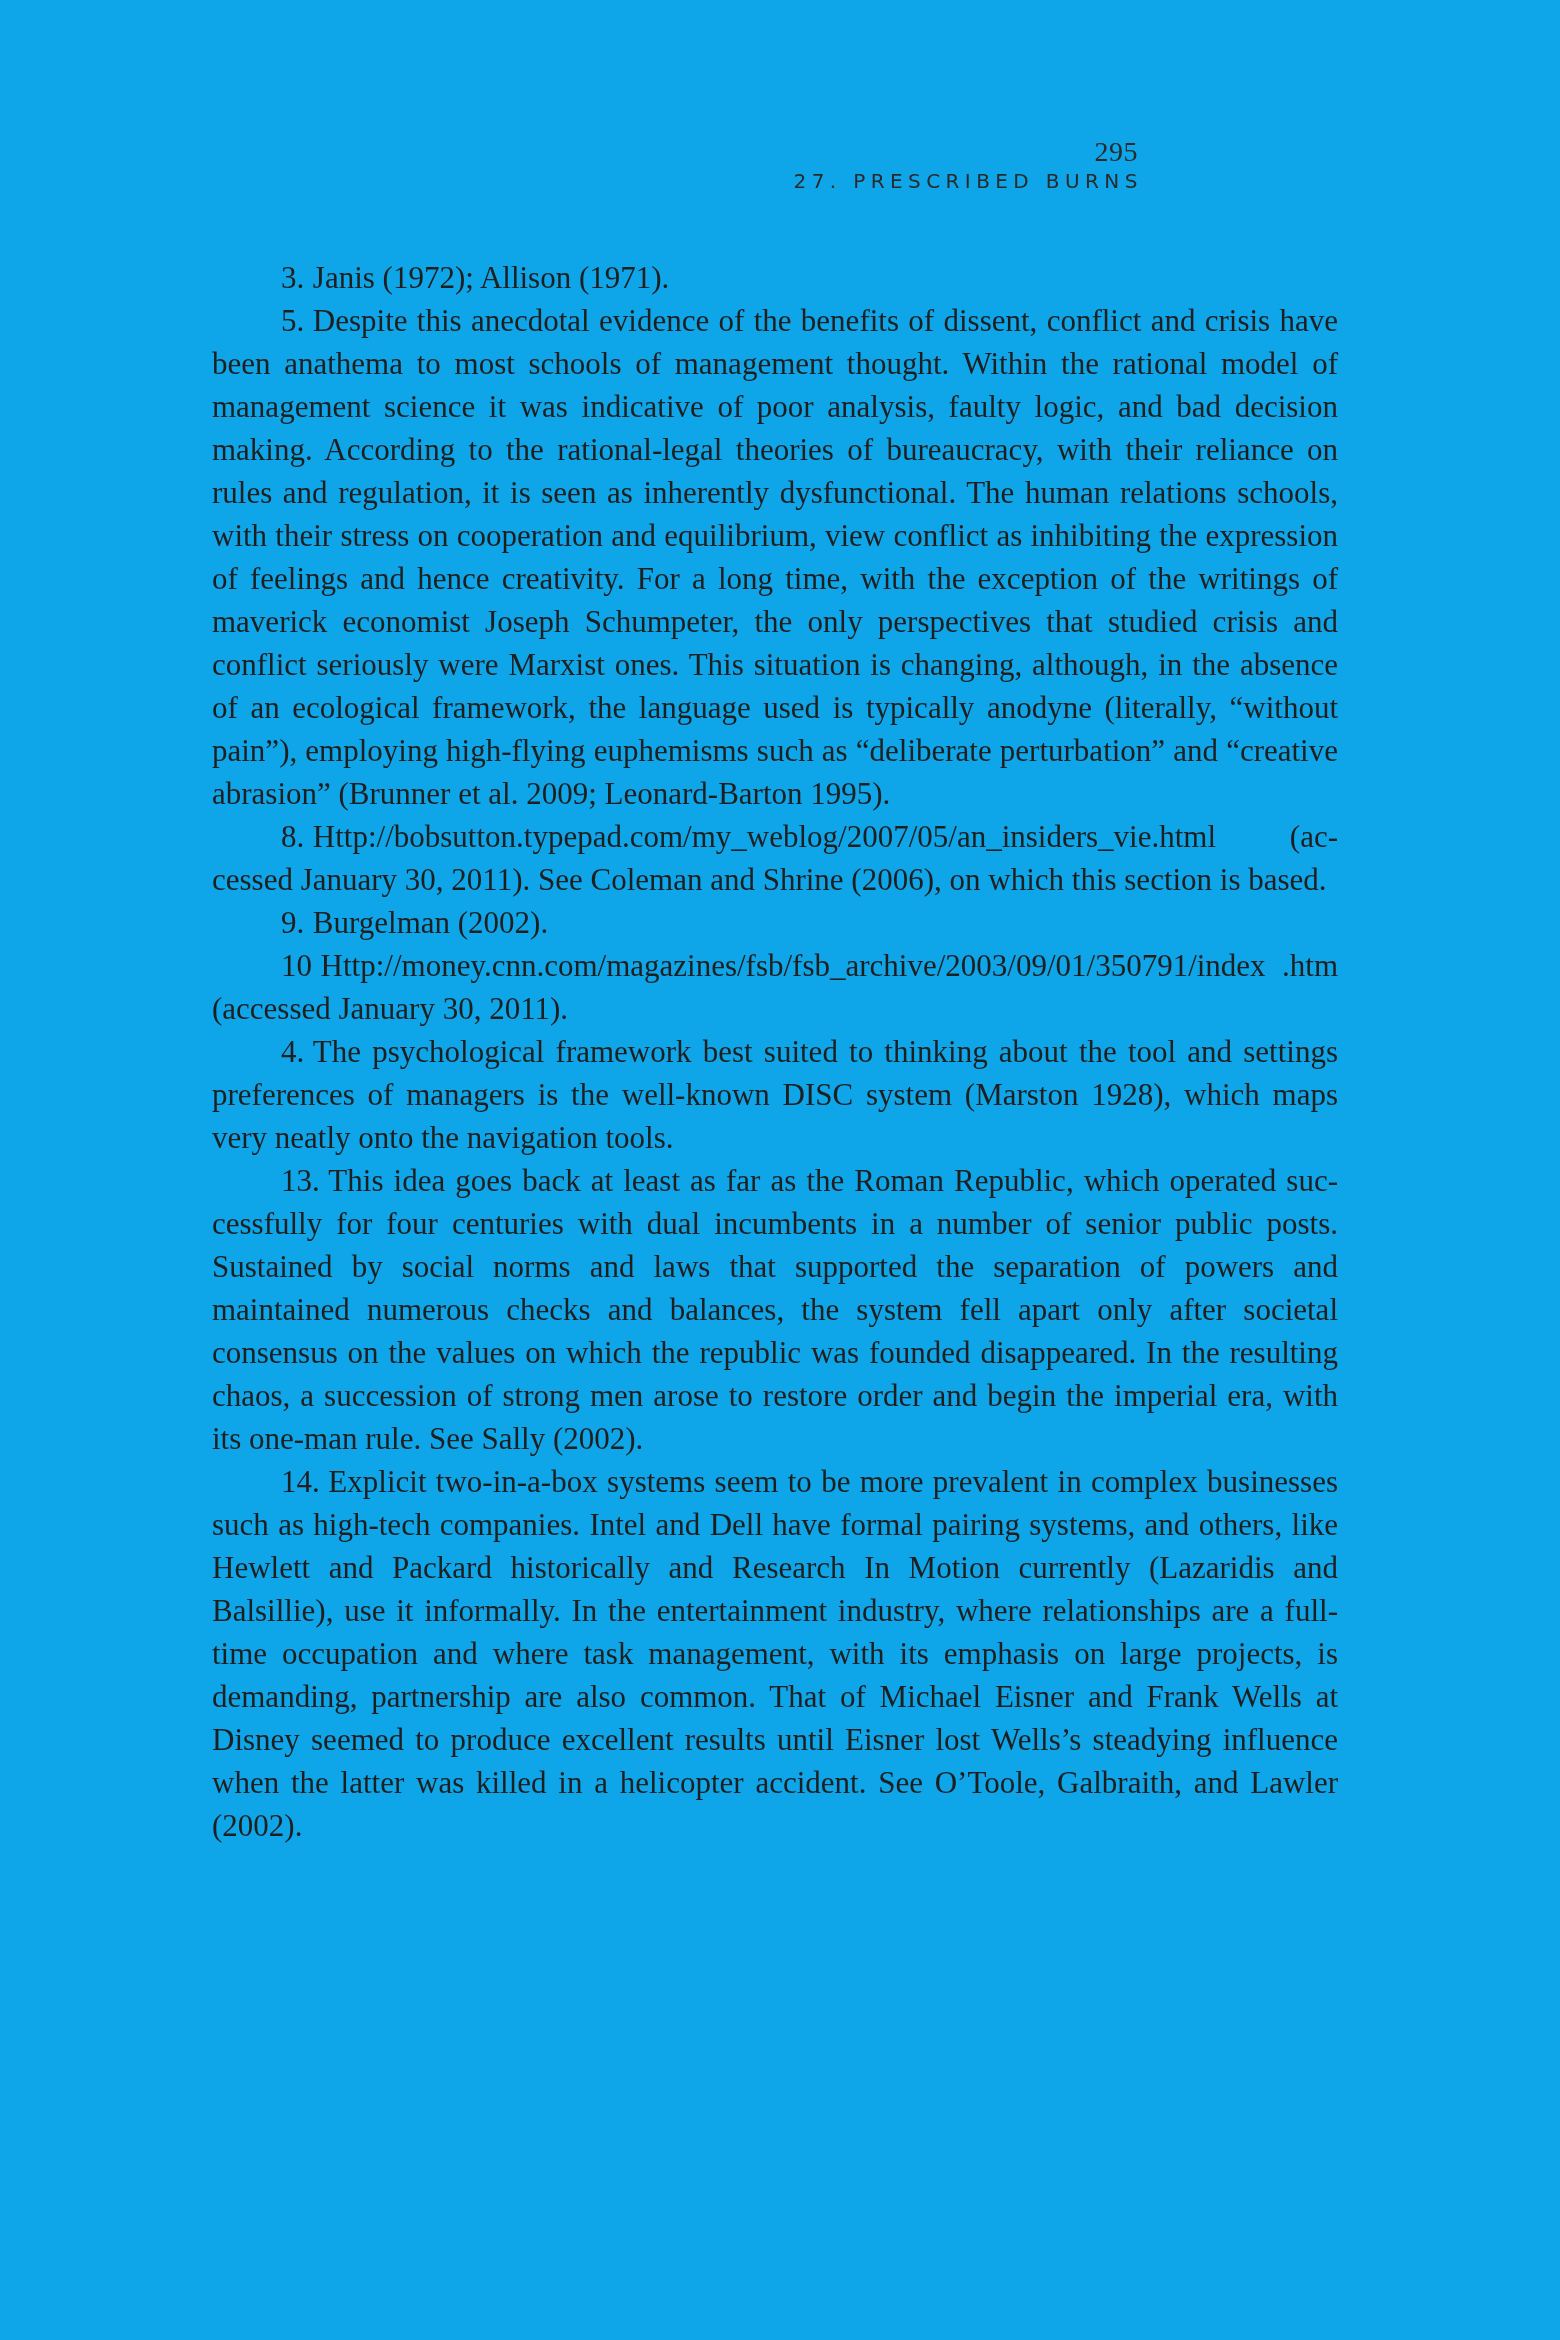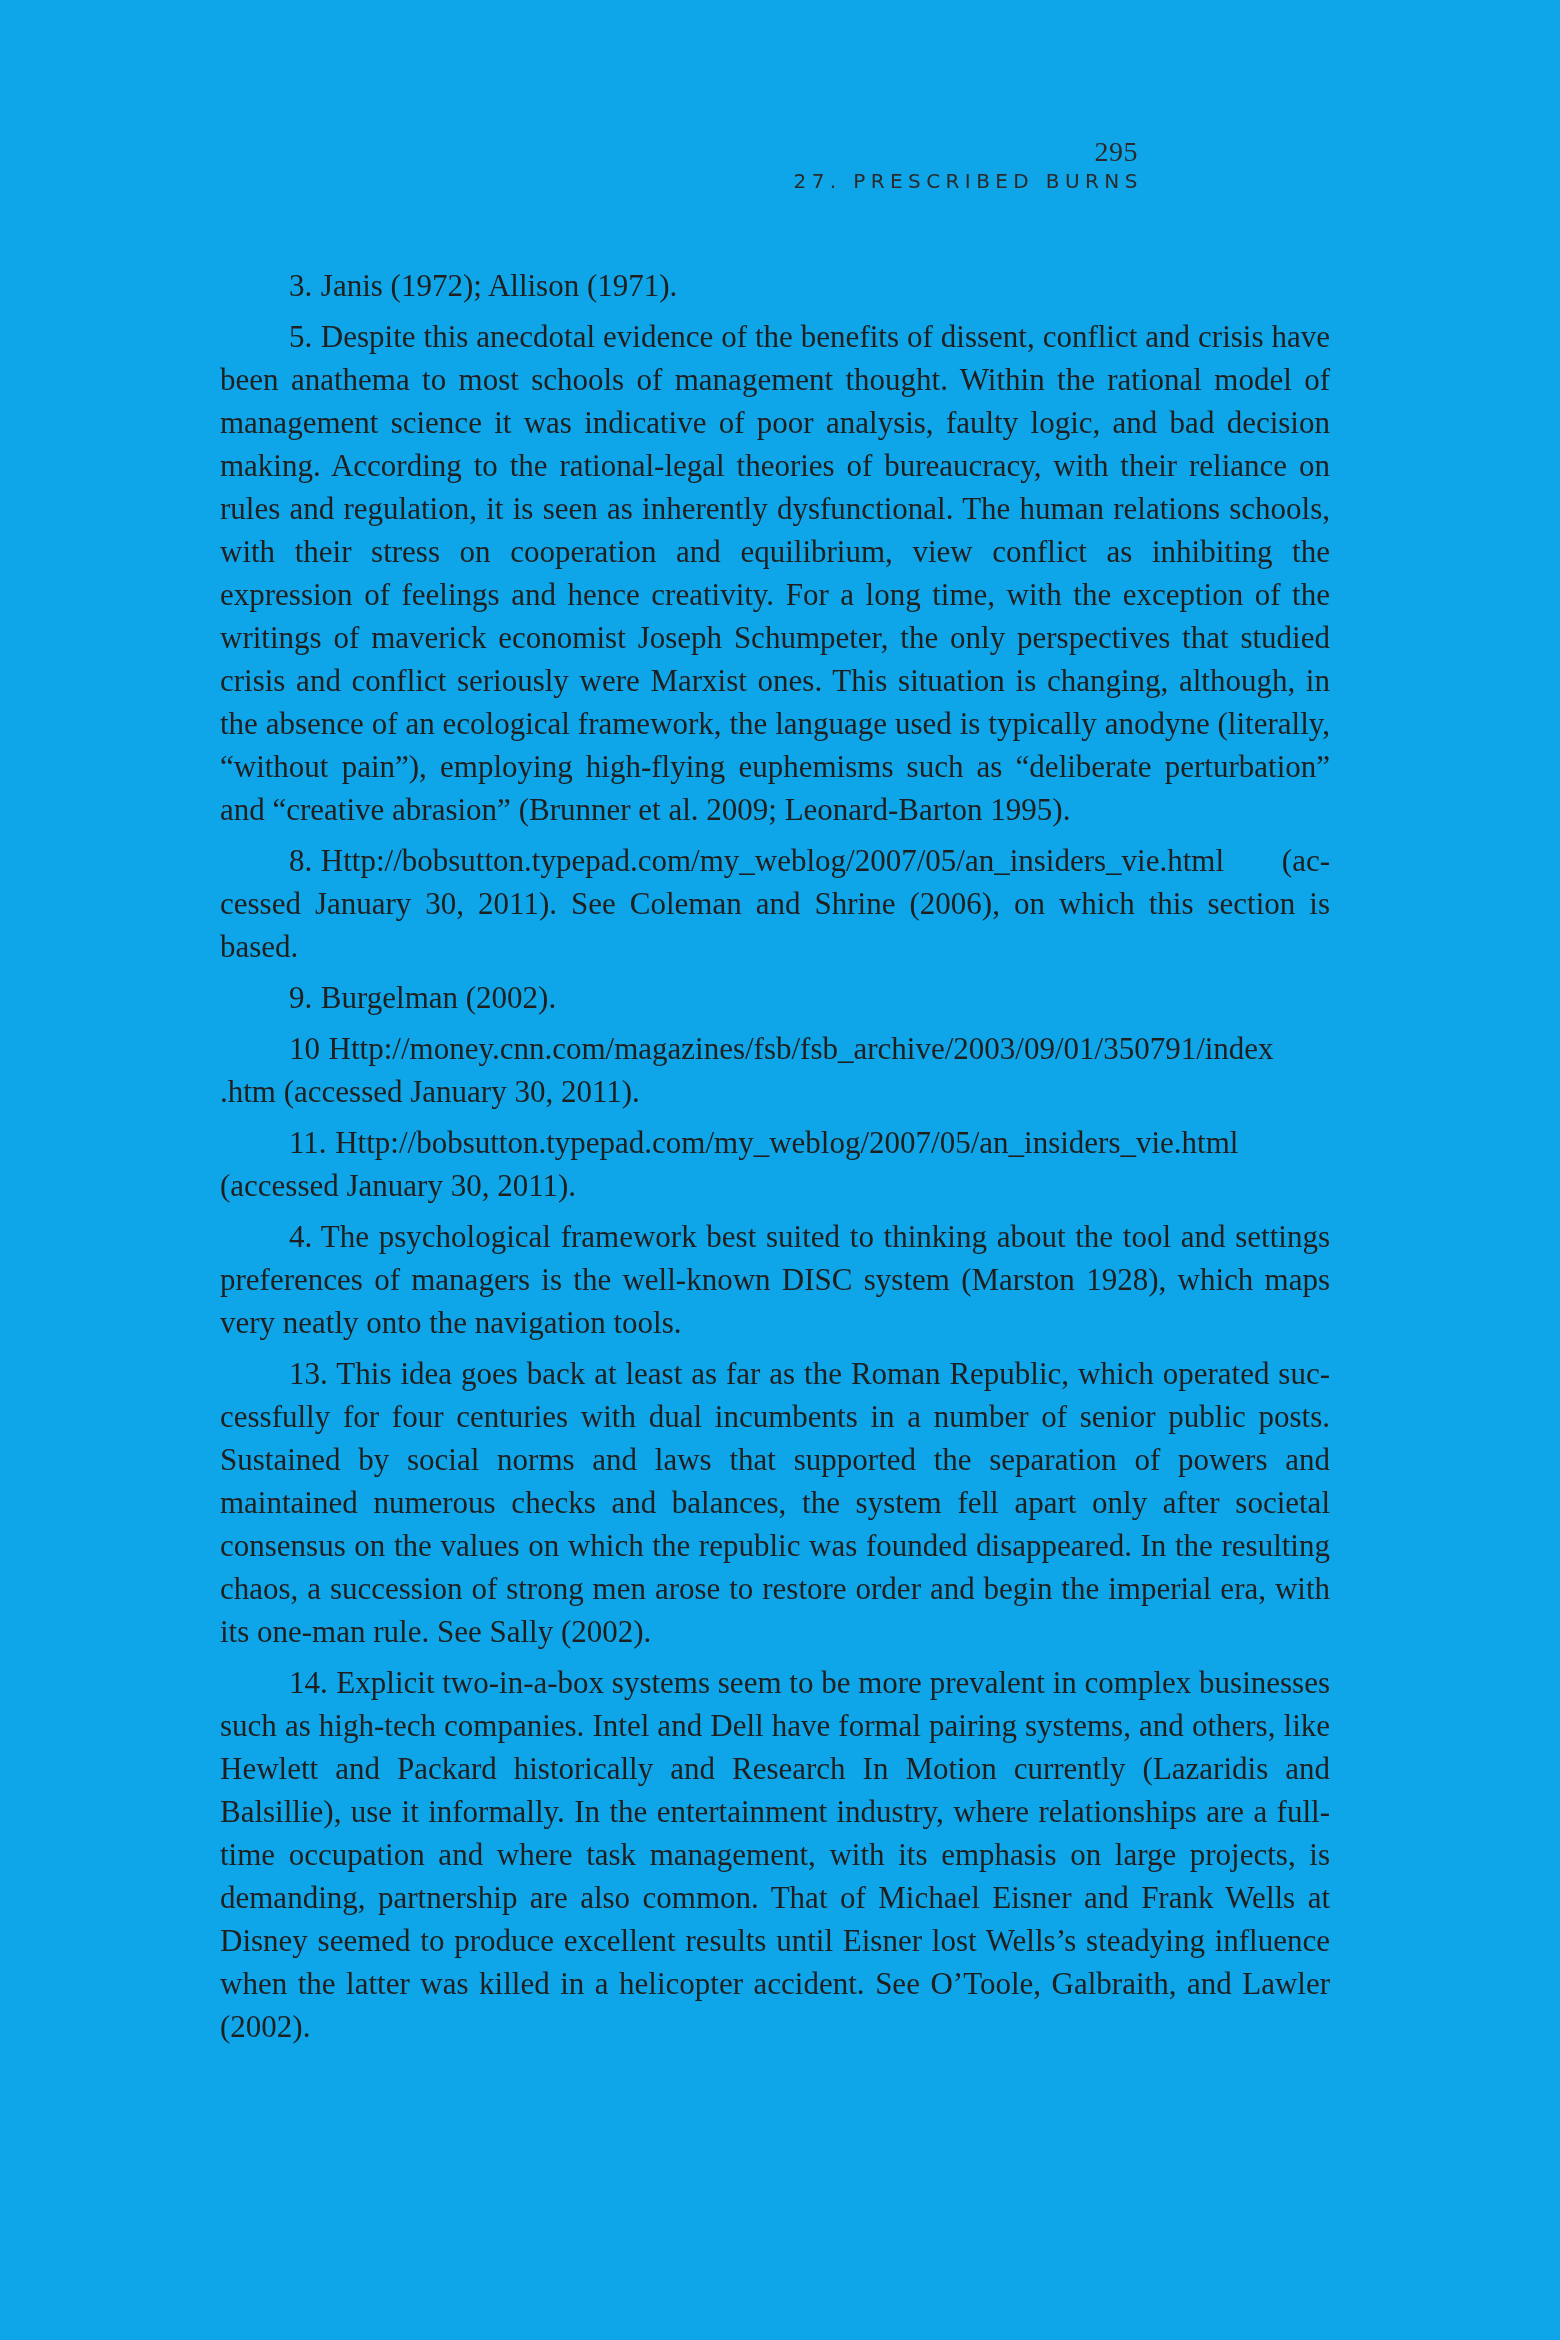--- a/index.html
+++ b/index.html
@@ -17,39 +17,38 @@
     font-family: "DejaVu Sans", "Liberation Sans", sans-serif;
     font-size: 20px; line-height: 25px; letter-spacing: 5.4px;
     margin-right: -4.8px; font-weight: normal;
   }
   .notes {
     position: absolute; left: 212px; top: 256px; width: 1126px;
     font-family: "Liberation Serif", "DejaVu Serif", serif;
     font-size: 31px; line-height: 43px; color: #1f1f1f;
   }
   .note {
-    margin: 8px; text-indent: 69px; text-align: justify;
+    margin: 0; text-indent: 69px; text-align: justify;
     hyphens: manual;
   }
   .note-num { margin-right: 8.6px; }
 </style>
 </head>
 <body>
 
 <div class="page">
   <div class="running-head">
     <div class="page-number">295</div>
     <div class="chapter-title">27. PRESCRIBED BURNS</div>
   </div>
 
   <div class="notes">
     <p class="note"><span class="note-num">3.</span><span>Janis (1972); Allison (1971).</span></p>
     <p class="note"><span class="note-num">5.</span><span>Despite this anecdotal evidence of the benefits of dissent, conflict and crisis have been anathema to most schools of management thought. Within the rational model of management science it was indicative of poor analysis, faulty logic, and bad decision making. According to the rational-legal theories of bureaucracy, with their reliance on rules and regulation, it is seen as inherently dysfunctional. The human relations schools, with their stress on cooperation and equilibrium, view conflict as inhibiting the expression of feelings and hence creativity. For a long time, with the exception of the writings of maverick economist Joseph Schumpeter, the only per­spectives that studied crisis and conflict seriously were Marxist ones. This situation is changing, although, in the absence of an ecological framework, the language used is typically anodyne (literally, “without pain”), employing high-flying euphemisms such as “deliberate perturbation” and “creative abrasion” (Brunner et al. 2009; Leonard-Barton 1995).</span></p>
     <p class="note"><span class="note-num">8.</span><span>Http://bobsutton.typepad.com/my_weblog/2007/05/an_insiders_vie.html (ac­cessed January 30, 2011). See Coleman and Shrine (2006), on which this section is based.</span></p>
     <p class="note"><span class="note-num">9.</span><span>Burgelman (2002).</span></p>
     <p class="note"><span class="note-num">10</span><span>Http://money.cnn.com/magazines/fsb/fsb_archive/2003/09/01/350791/index .htm (accessed January 30, 2011).</span></p>
-    <p class="note"><span class="note-num">11.</span><span>Http://bobsutton.typepad.com/my_weblog/2007/05/an_insiders_vie.html (accessed January 30, 2011).</span></p>
     <p class="note"><span class="note-num">4.</span><span>The psychological framework best suited to thinking about the tool and set­tings preferences of managers is the well-known DISC system (Marston 1928), which maps very neatly onto the navigation tools.</span></p>
     <p class="note"><span class="note-num">13.</span><span>This idea goes back at least as far as the Roman Republic, which operated suc­cessfully for four centuries with dual incumbents in a number of senior public posts. Sustained by social norms and laws that supported the separation of powers and maintained numerous checks and balances, the system fell apart only after societal consensus on the values on which the republic was founded disappeared. In the re­sulting chaos, a succession of strong men arose to restore order and begin the imperial era, with its one-man rule. See Sally (2002).</span></p>
     <p class="note"><span class="note-num">14.</span><span>Explicit two-in-a-box systems seem to be more prevalent in complex busi­nesses such as high-tech companies. Intel and Dell have formal pairing systems, and others, like Hewlett and Packard historically and Research In Motion currently (Laz­aridis and Balsillie), use it informally. In the entertainment industry, where relation­ships are a full-time occupation and where task management, with its emphasis on large projects, is demanding, partnership are also common. That of Michael Eisner and Frank Wells at Disney seemed to produce excellent results until Eisner lost Wells’s steadying influence when the latter was killed in a helicopter accident. See O’Toole, Galbraith, and Lawler (2002).</span></p>
   </div>
 </div>
 
 
 </body></html>

